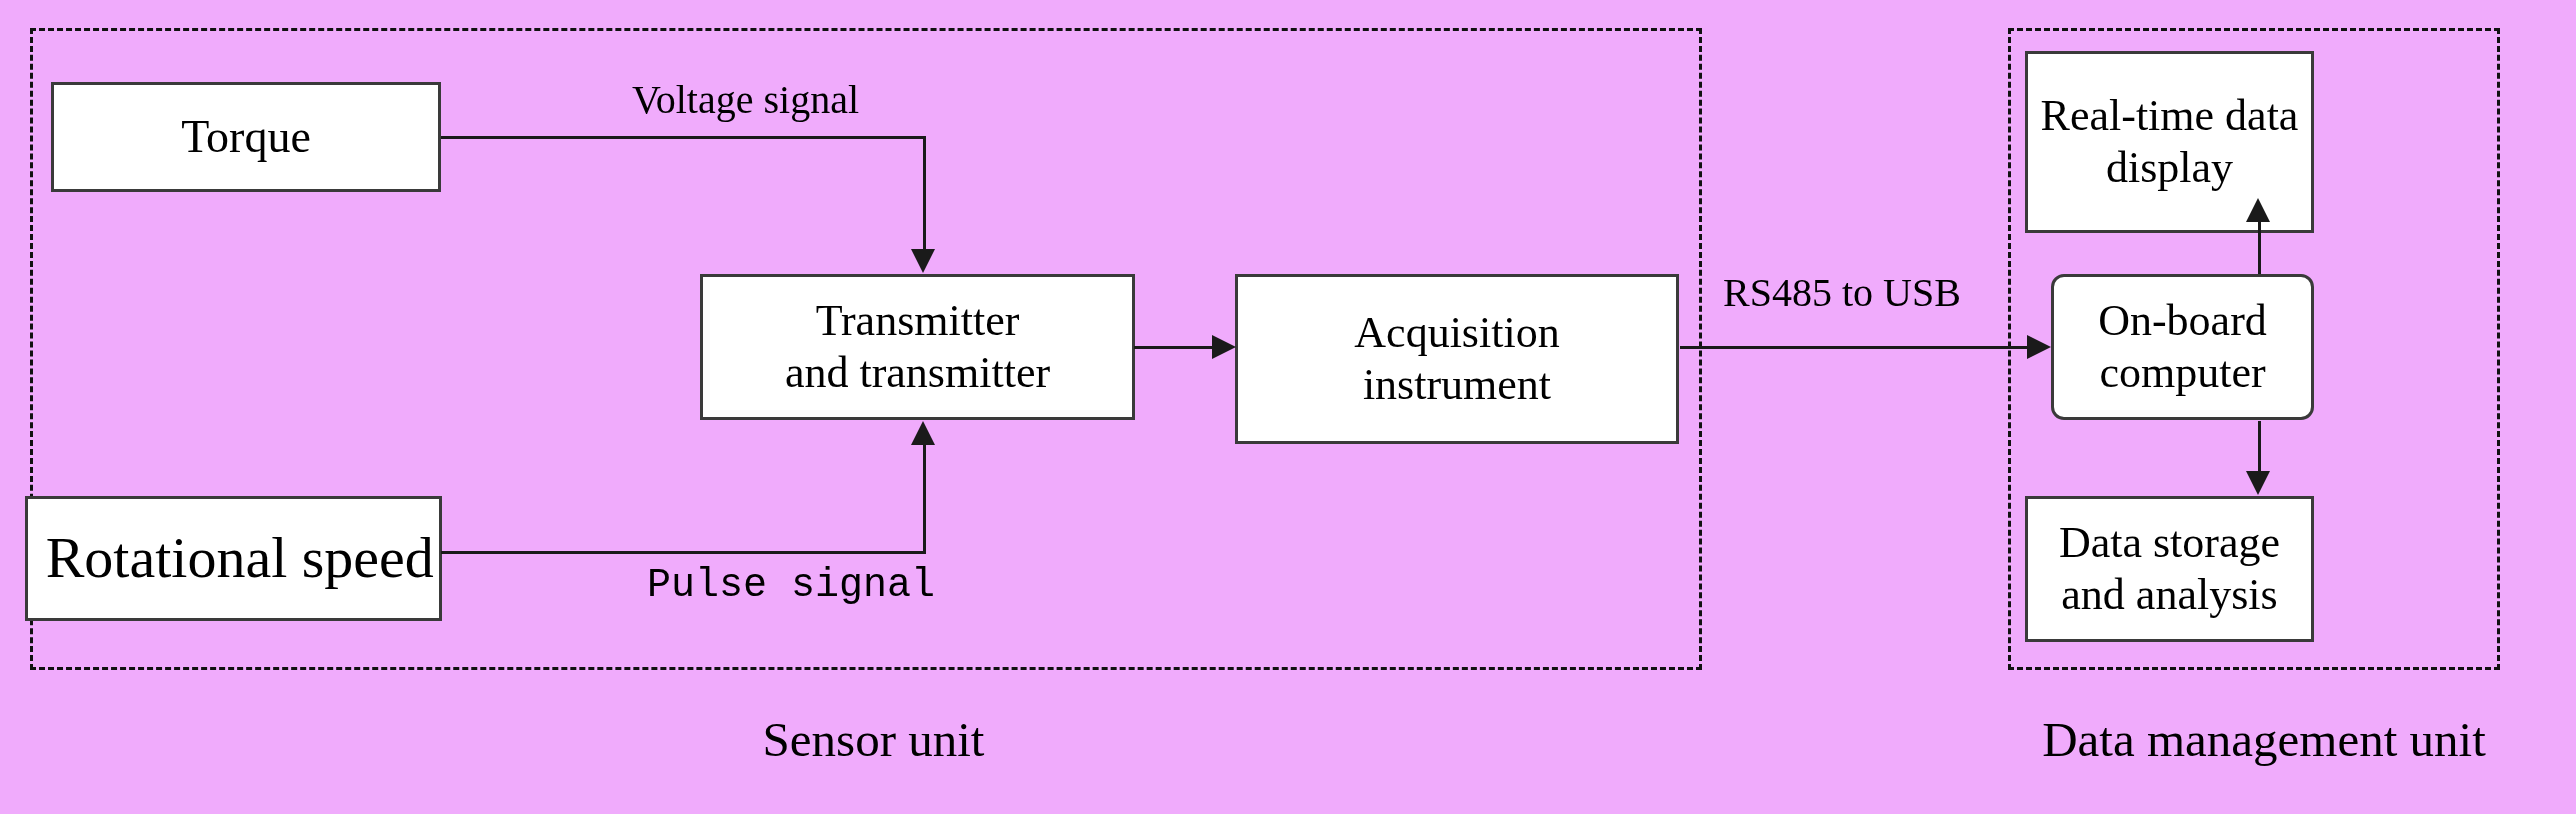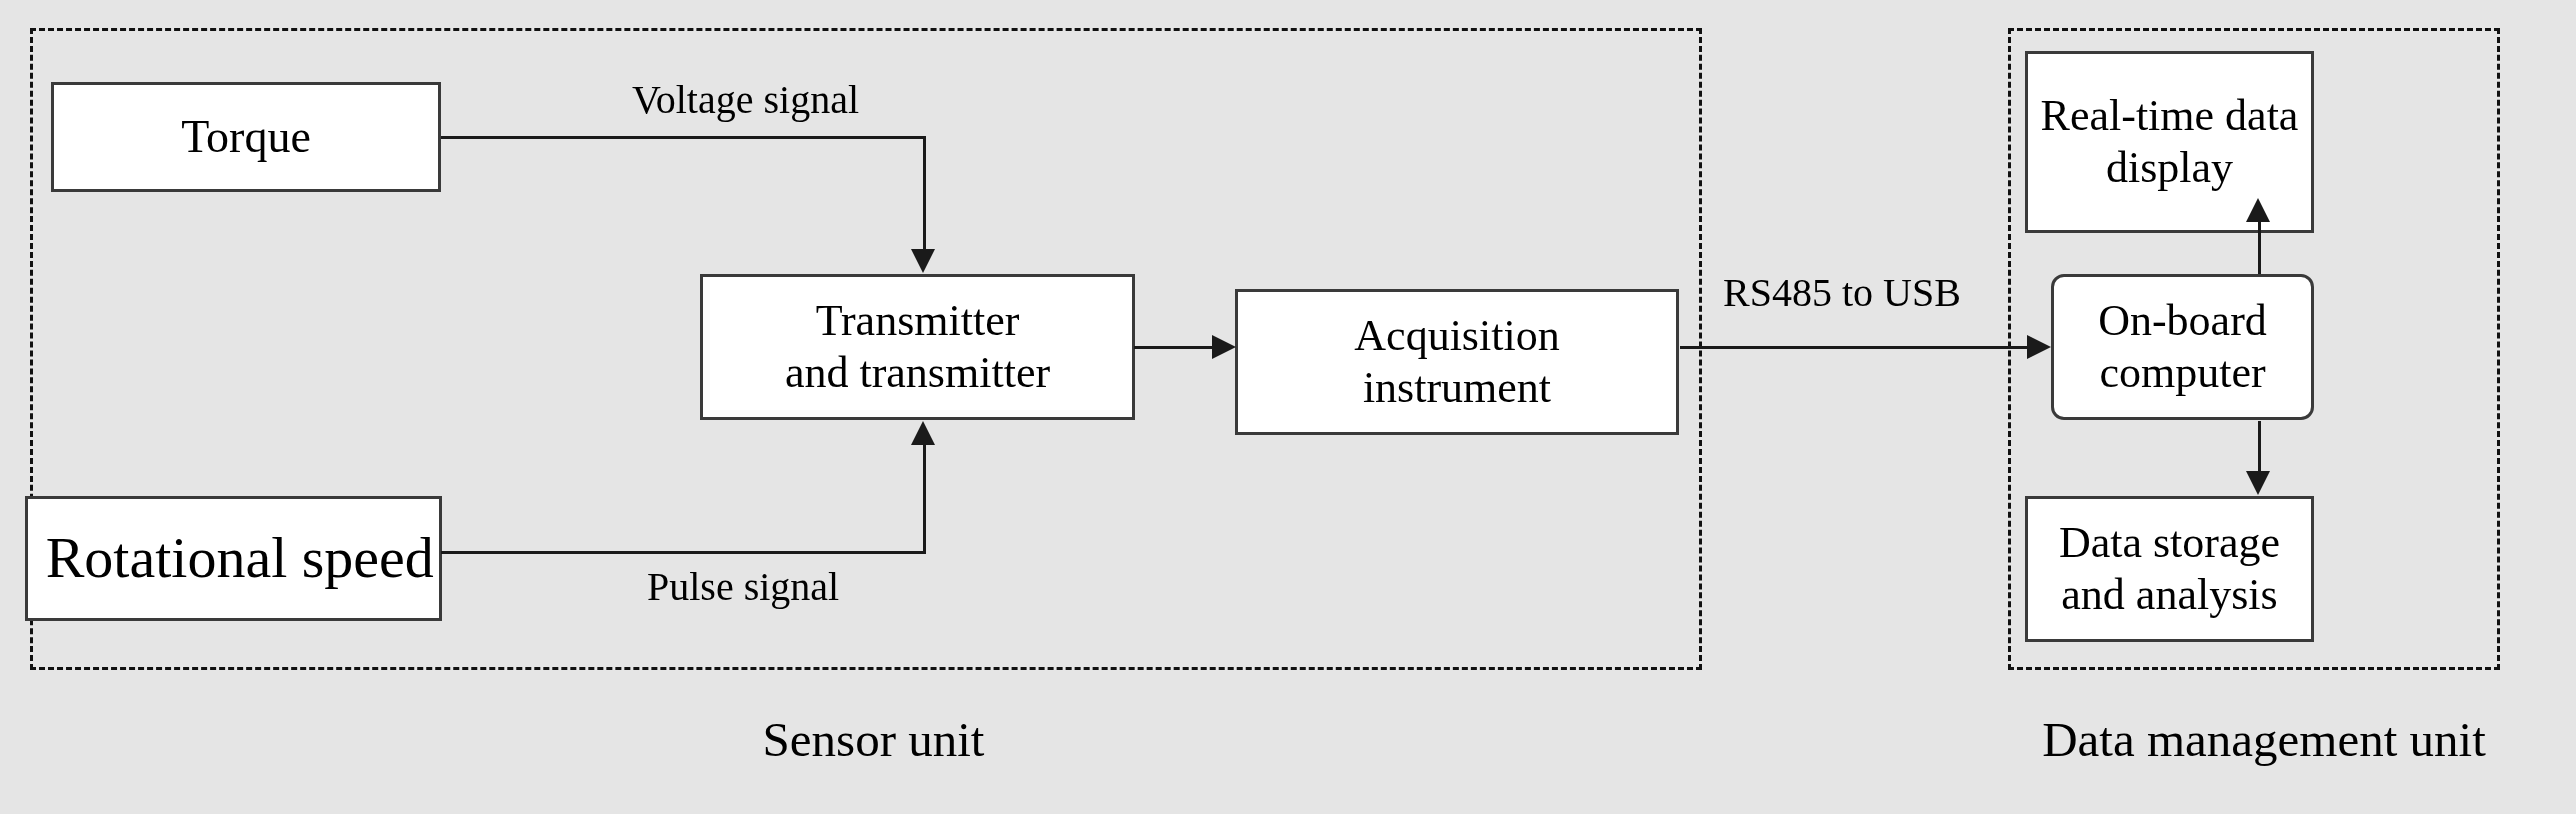--- a/index.html
+++ b/index.html
@@ -4,21 +4,21 @@
 <style>
   html, body {
     margin: 0;
     padding: 0;
     background: #ffffff;
   }
   #canvas {
     position: relative;
     width: 2576px;
     height: 814px;
-    background: #e5e5e5;
+    background: #f0abfc;
     font-family: "Liberation Serif", "DejaVu Serif", serif;
     overflow: hidden;
   }
   .group-box {
     position: absolute;
     border: 3.2px dashed #111111;
     box-sizing: border-box;
     background: transparent;
   }
   .node {
@@ -96,21 +96,21 @@
 
   <div class="node" style="left:24.5px; top:496px; width:417px; height:125px; font-size:58px;justify-content:flex-end;">
     <span class="node-label">Rotational speed</span>
   </div>
 
   <div class="node" style="left:700px; top:274px; width:435px; height:146px; font-size:44px;">
     <span class="node-label">Transmitter
 and transmitter</span>
   </div>
 
-  <div class="node" style="left:1235px; top:274px; width:444px; height:146px; font-size:44px;margin-top:15px;">
+  <div class="node" style="left:1235px; top:274px; width:444px; height:170px; font-size:44px;">
     <span class="node-label">Acquisition
 instrument</span>
   </div>
 
   <div class="node" style="left:2025px; top:51px; width:289px; height:182px; font-size:44px;">
     <span class="node-label">Real-time data
 display</span>
   </div>
 
   <div class="node" style="left:2051px; top:274px; width:263px; height:146px; font-size:44px;border-radius:13px;">
@@ -138,21 +138,21 @@
   <div class="arrowhead arrow-right" style="left:2027px; top:335px;"></div>
 
   <div class="vline" style="left:2258px; top:221px; height:53px;"></div>
   <div class="arrowhead arrow-up" style="left:2246px; top:198px;"></div>
 
   <div class="vline" style="left:2258px; top:421px; height:52px;"></div>
   <div class="arrowhead arrow-down" style="left:2246px; top:471px;"></div>
 
   <div class="edge-label" style="left:632px; top:76px; font-size:40px;">Voltage signal</div>
 
-  <div class="edge-label" style="left:647px; top:563px; font-size:40px;">Pulse signal</div>
+  <div class="edge-label" style="left:647px; top:563px; font-size:40px;font-family:Liberation Mono, monospace;">Pulse signal</div>
 
   <div class="edge-label" style="left:1723px; top:269px; font-size:40px;">RS485 to USB</div>
 
   <div class="unit-label" style="left:731px; top:711px; width:285px; font-size:49px;">Sensor unit</div>
 
   <div class="unit-label" style="left:1952px; top:711px; width:624px; font-size:49px;">Data management unit</div>
 
 </div>
 
 

